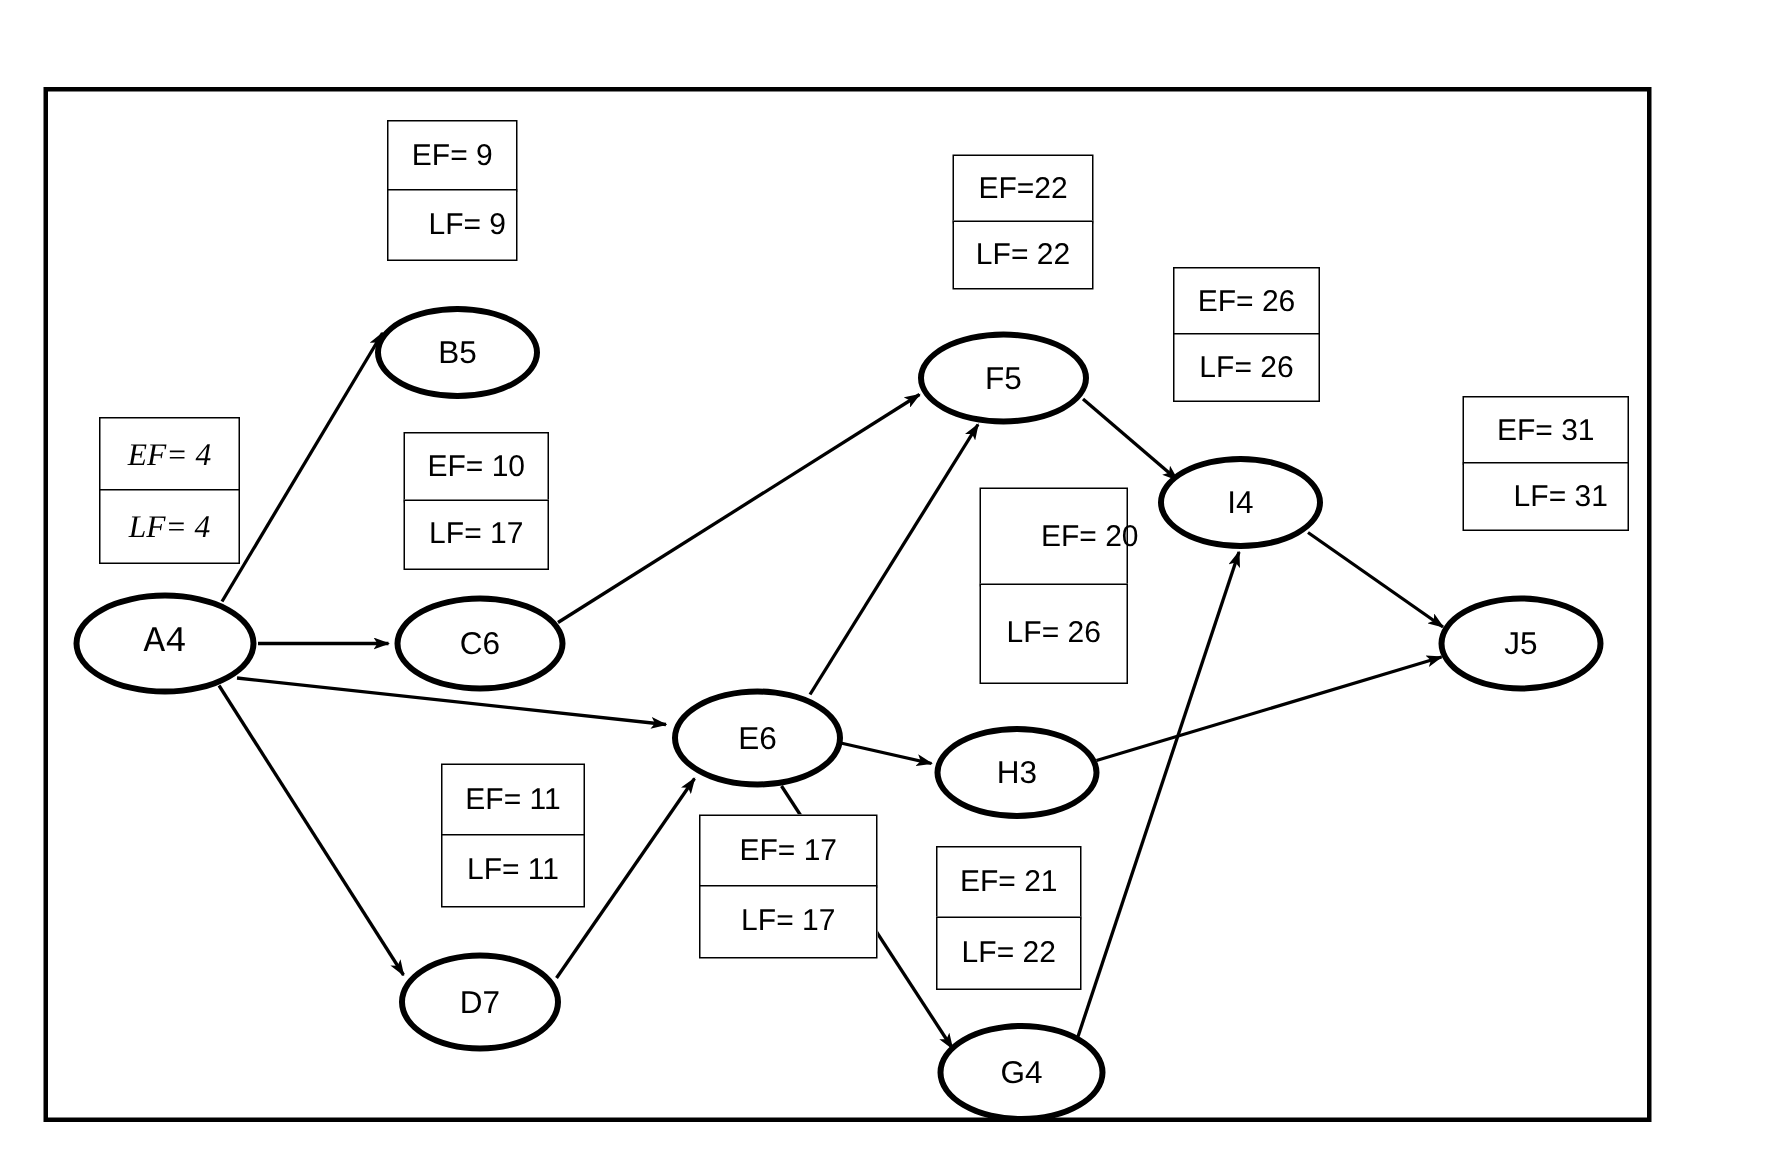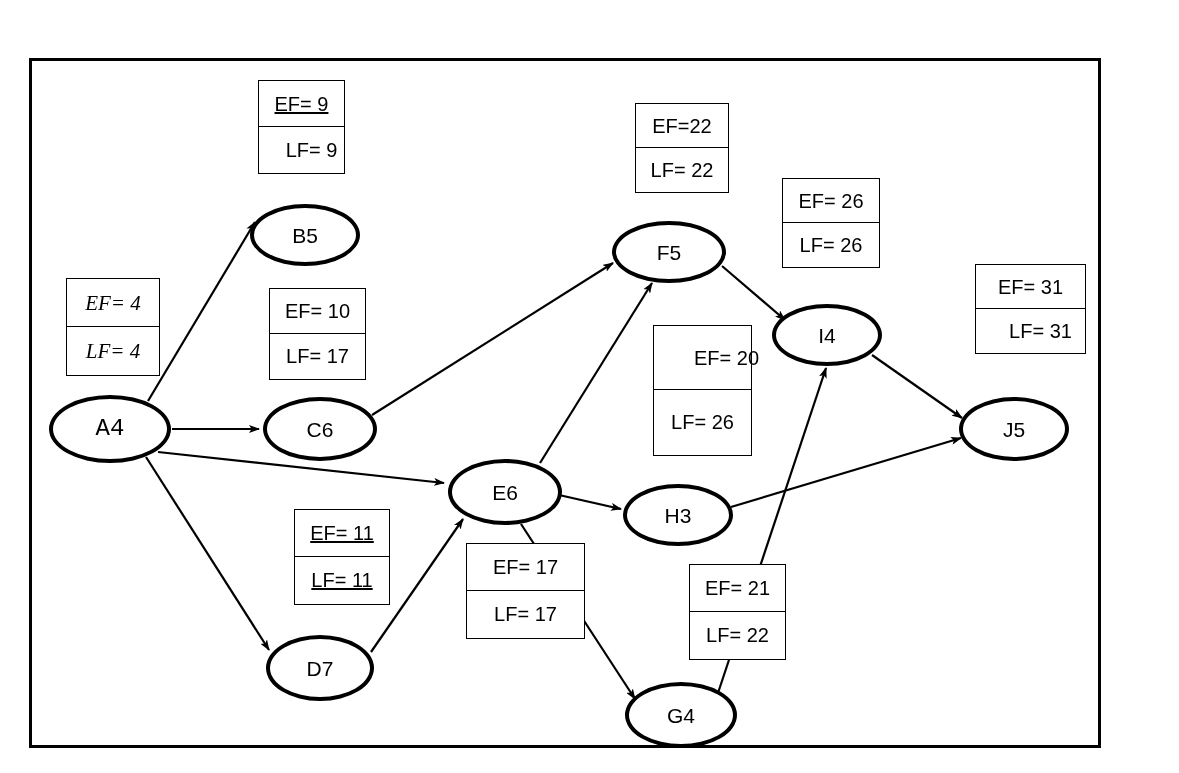--- a/index.html
+++ b/index.html
@@ -137,21 +137,21 @@
       <div class="node" style="left: 772px; top: 304px; width: 110px; height: 62px;">
         <span class="node-label">I4</span>
       </div>
       <div class="node" style="left: 959px; top: 397px; width: 110px; height: 64px;">
         <span class="node-label">J5</span>
       </div>
     </div>
 
   <div id="boxes-layer">
       <div class="efbox" style="left: 258px; top: 80px; width: 87px;">
-        <div class="cell top" style="height: 48px; text-decoration: underline;">EF= 9</div>
+        <div class="cell top" style="height: 48px;">EF= 9</div>
         <div class="cell bottom" style="height: 48px; padding-left: 20px;">LF= 9</div>
       </div>
       <div class="efbox serif" style="left: 66px; top: 278px; width: 94px;">
         <div class="cell top" style="height: 50px;">EF= 4</div>
         <div class="cell bottom" style="height: 50px;">LF= 4</div>
       </div>
       <div class="efbox" style="left: 269px; top: 288px; width: 97px;">
         <div class="cell top" style="height: 47px;">EF= 10</div>
         <div class="cell bottom" style="height: 47px;">LF= 17</div>
       </div>
@@ -164,27 +164,27 @@
         <div class="cell bottom" style="height: 46px;">LF= 26</div>
       </div>
       <div class="efbox" style="left: 975px; top: 264px; width: 111px;">
         <div class="cell top" style="height: 46px;">EF= 31</div>
         <div class="cell bottom" style="height: 46px; padding-left: 20px;">LF= 31</div>
       </div>
       <div class="efbox" style="left: 653px; top: 325px; width: 99px;">
         <div class="cell top" style="height: 66px; padding-left: 48px;">EF= 20</div>
         <div class="cell bottom" style="height: 67px;">LF= 26</div>
       </div>
-      <div class="efbox" style="left: 294px; top: 509px; width: 96px; text-decoration: underline;">
+      <div class="efbox" style="left: 294px; top: 509px; width: 96px;">
         <div class="cell top" style="height: 49px;">EF= 11</div>
         <div class="cell bottom" style="height: 49px;">LF= 11</div>
       </div>
       <div class="efbox" style="left: 466px; top: 543px; width: 119px;">
         <div class="cell top" style="height: 49px;">EF= 17</div>
         <div class="cell bottom" style="height: 49px;">LF= 17</div>
       </div>
-      <div class="efbox" style="left: 689px; top: 564px; width: 97px;">
+      <div class="efbox" style="left: 624px; top: 564px; width: 97px;">
         <div class="cell top" style="height: 49px;">EF= 21</div>
         <div class="cell bottom" style="height: 49px;">LF= 22</div>
       </div>
     </div>
 
 </div>
 
 </body></html>

